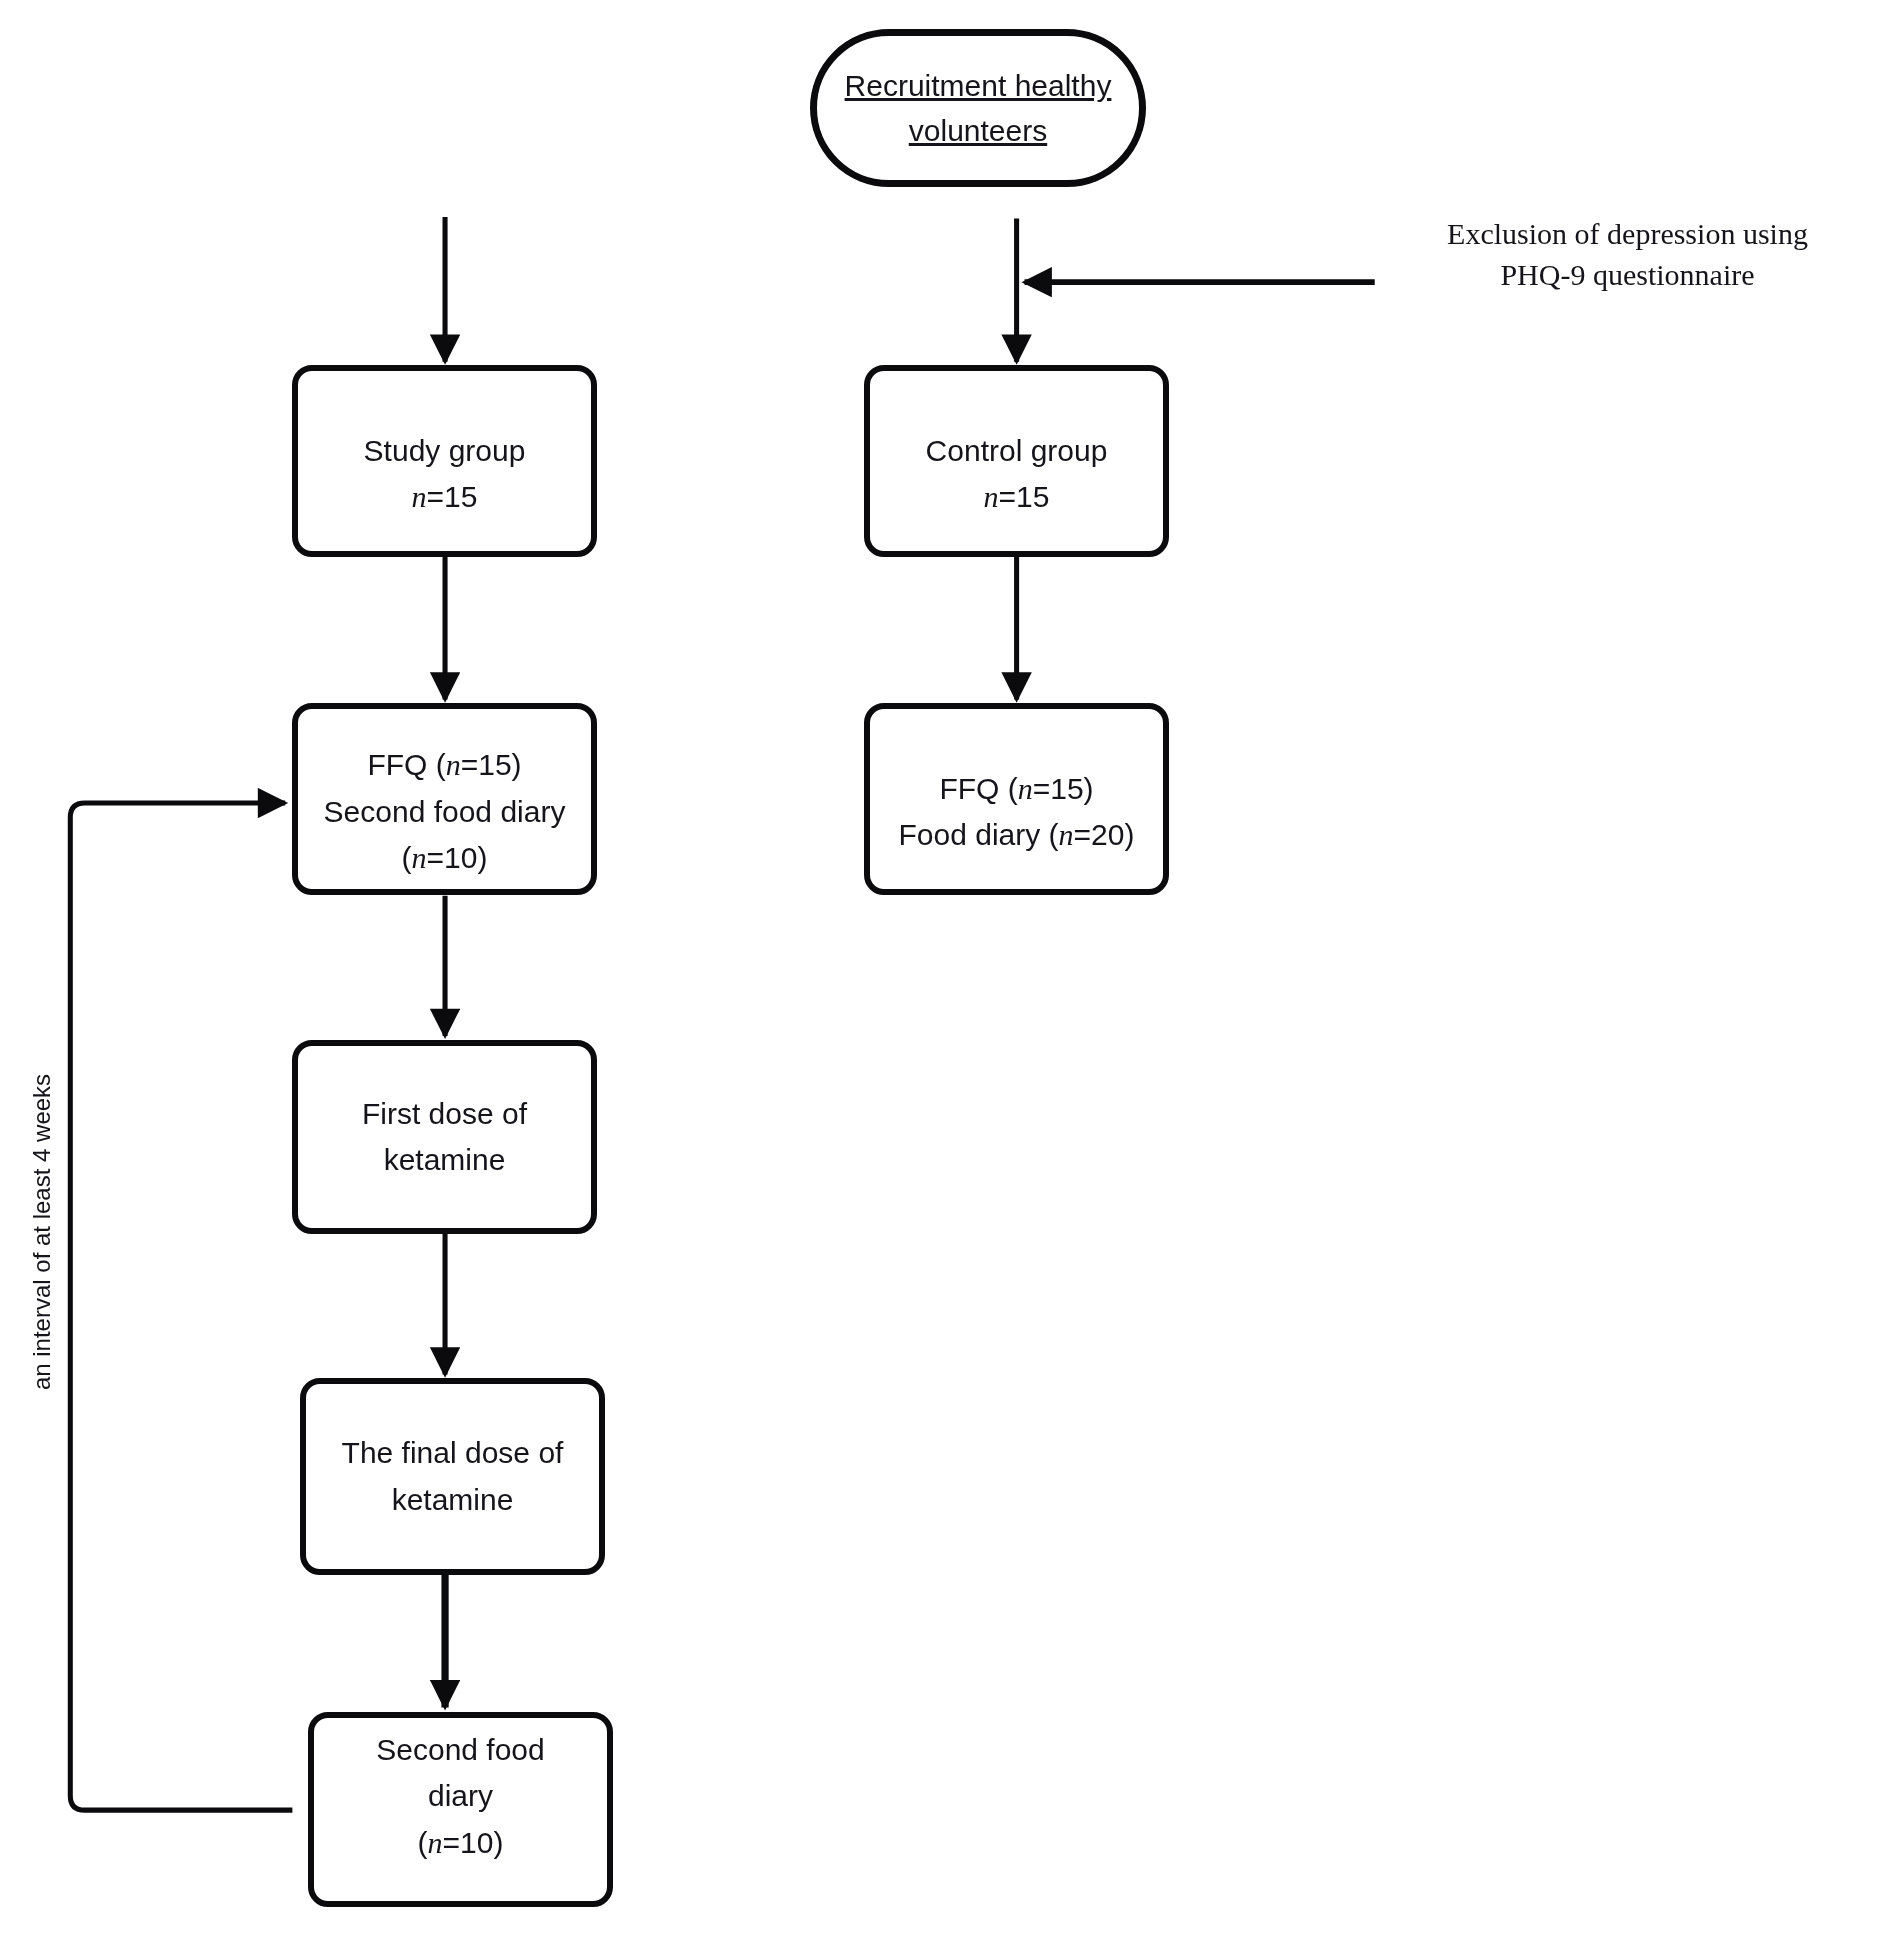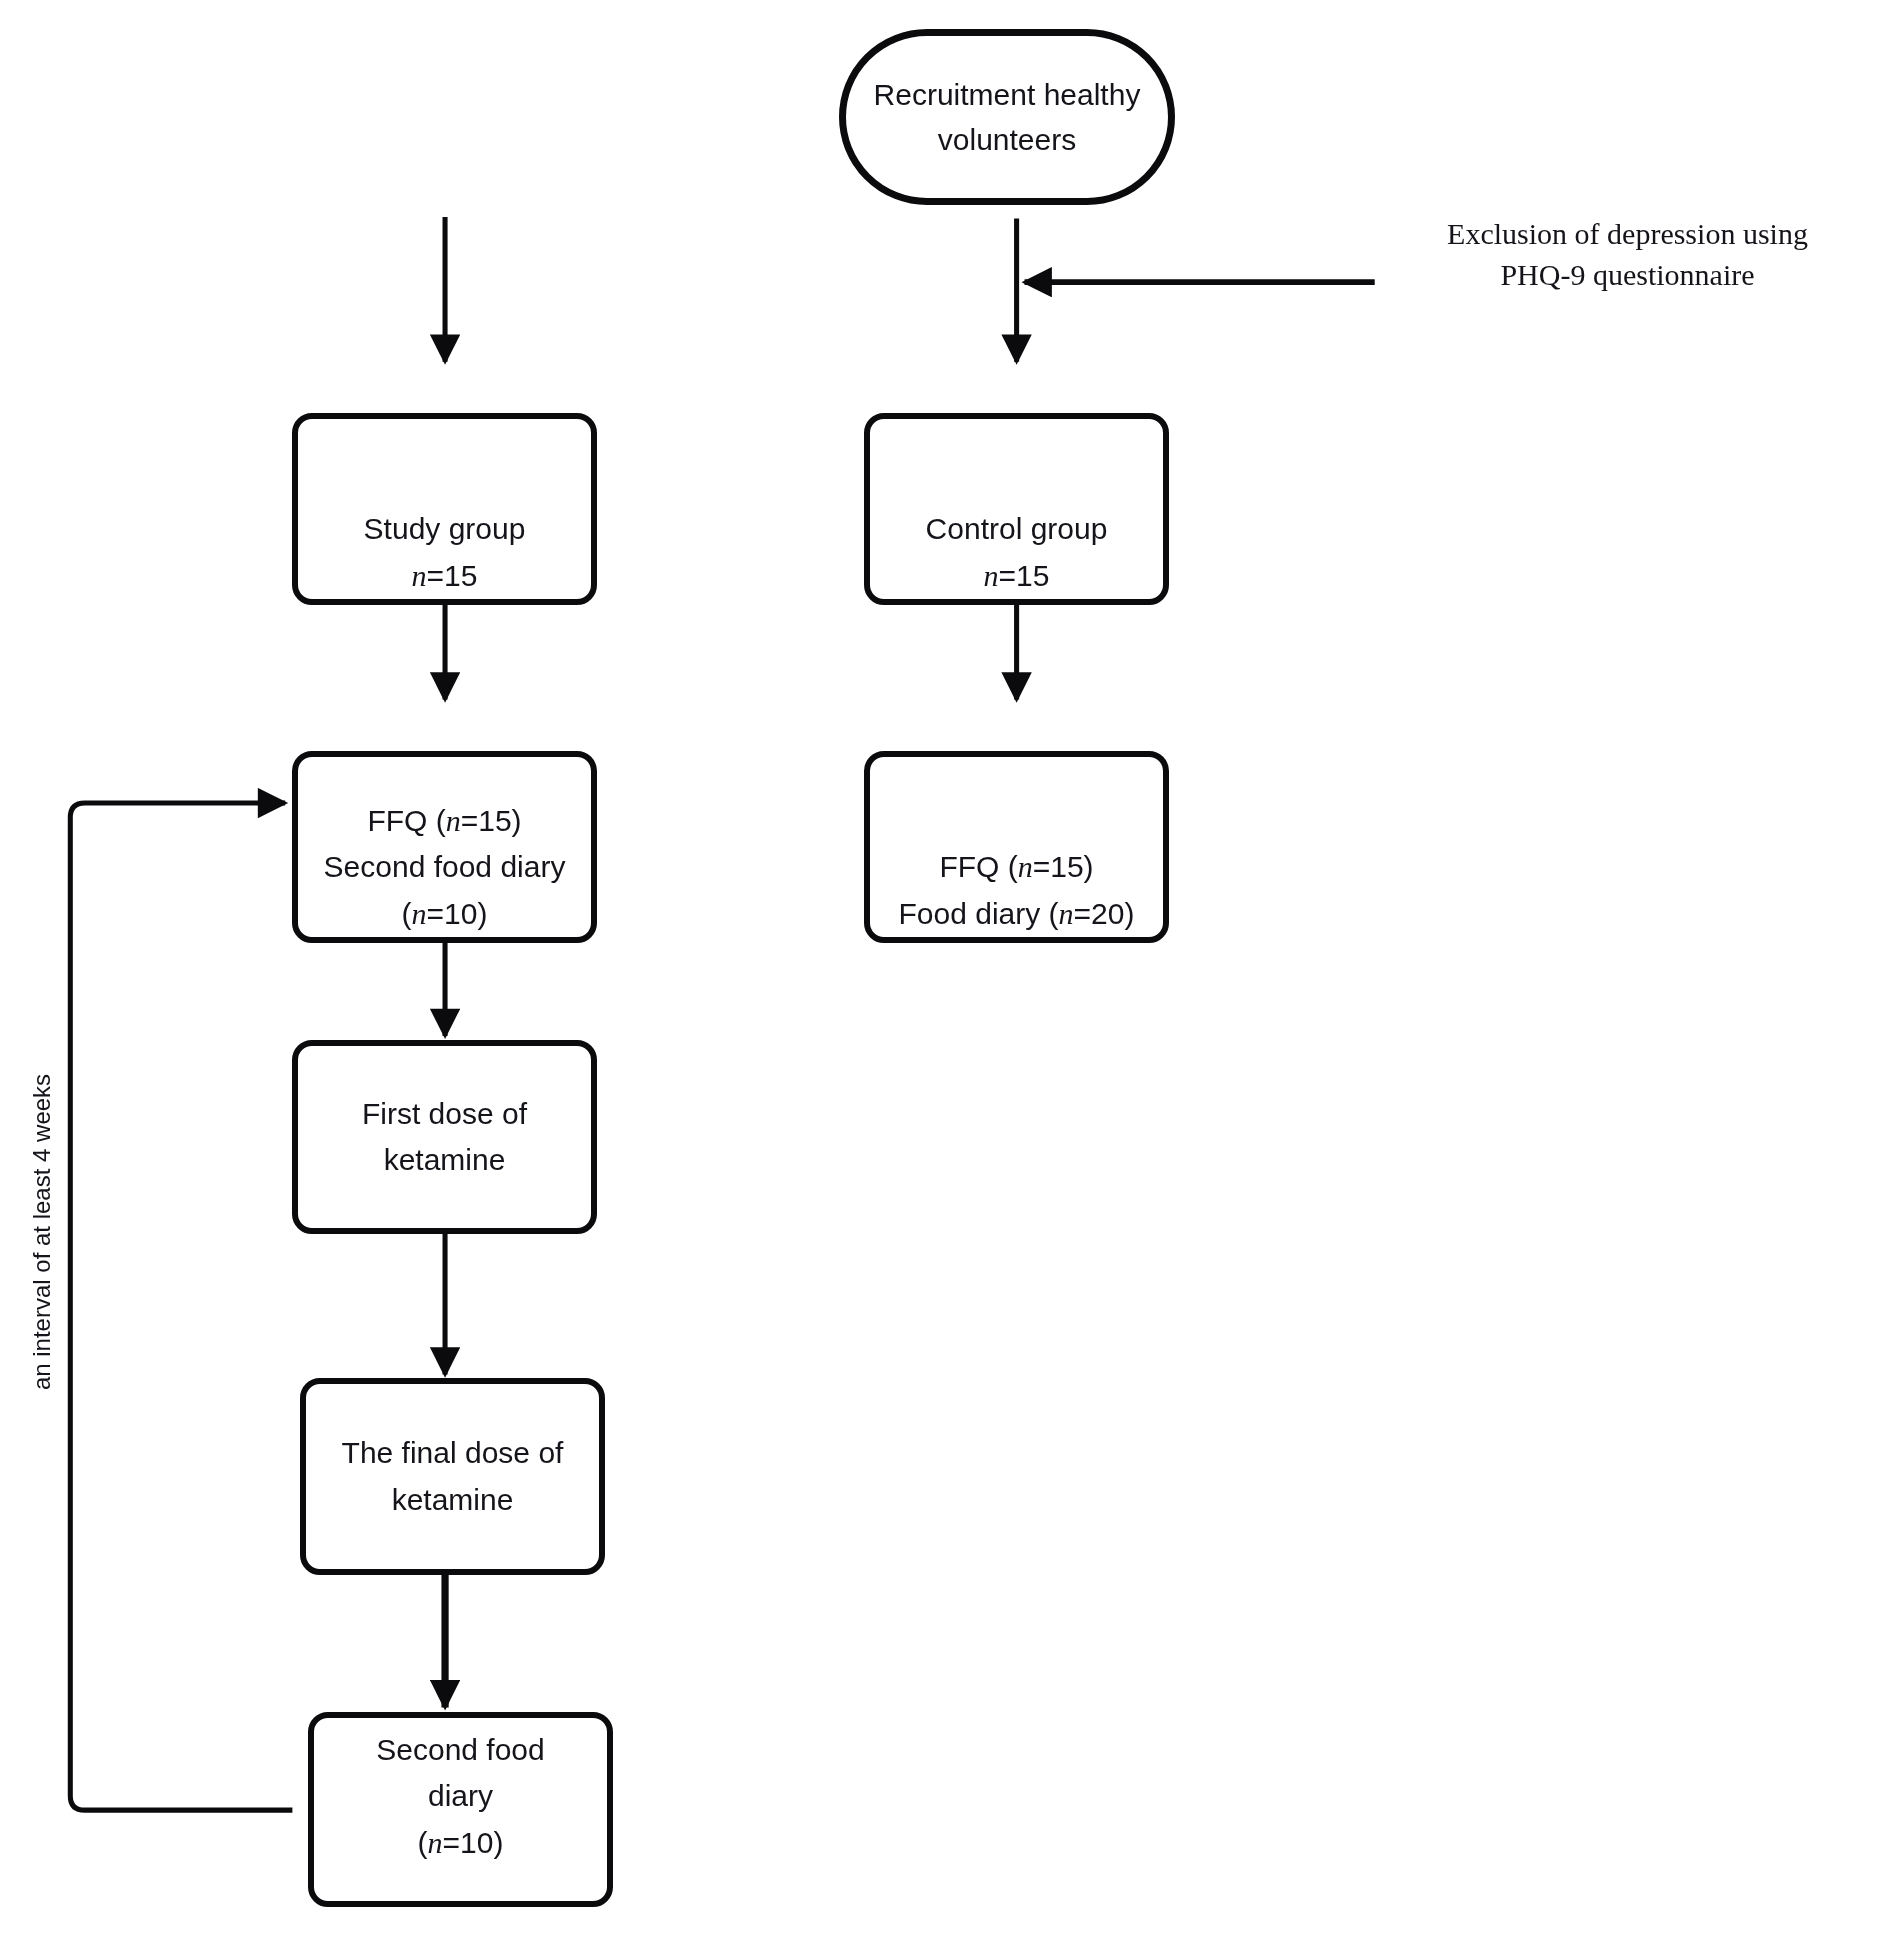--- a/index.html
+++ b/index.html
@@ -24,21 +24,21 @@
     border:6.5px solid #0b0b0d;
     display:flex;
     flex-direction:column;
     align-items:center;
     text-align:center;
     font-size:30px;
     line-height:1.55;
   }
   .box{border-radius:20px;}
   .stadium{border-radius:98px;border-width:7.2px;justify-content:center;line-height:1.5;}
-  .v-top{justify-content:flex-end;padding-top:26px;margin-top:48px;}
+  .v-top{justify-content:center;padding-top:26px;}
   .v-top-tight{justify-content:flex-start;padding-top:8.7px;}
   .v-center{justify-content:center;}
   .line{white-space:nowrap;}
   .nvar{font-style:italic;font-family:"Liberation Serif", serif;}
   .annotation{
     position:absolute;
     text-align:center;
     font-size:30px;
     line-height:1.35;
   }
@@ -101,21 +101,21 @@
     <div class="line">The final dose of</div>
     <div class="line">ketamine</div>
   </div>
 
   <div class="node box v-top-tight" style="left:308px;top:1712px;width:305px;height:195px;">
     <div class="line">Second food</div>
     <div class="line">diary</div>
     <div class="line"><span>(</span><i class="nvar">n</i><span>=10)</span></div>
   </div>
 
-  <div class="node stadium" style="left:839px;top:29px;width:336px;height:176px;">
+  <div class="node stadium" style="left:810px;top:29px;width:336px;height:158px;text-decoration:underline;">
     <div class="line">Recruitment healthy</div>
     <div class="line">volunteers</div>
   </div>
 
   <div class="node box v-top" style="left:864px;top:365px;width:305px;height:192px;">
     <div class="line">Control group</div>
     <div class="line"><i class="nvar">n</i><span>=15</span></div>
   </div>
 
   <div class="node box v-top" style="left:864px;top:703px;width:305px;height:192px;">

